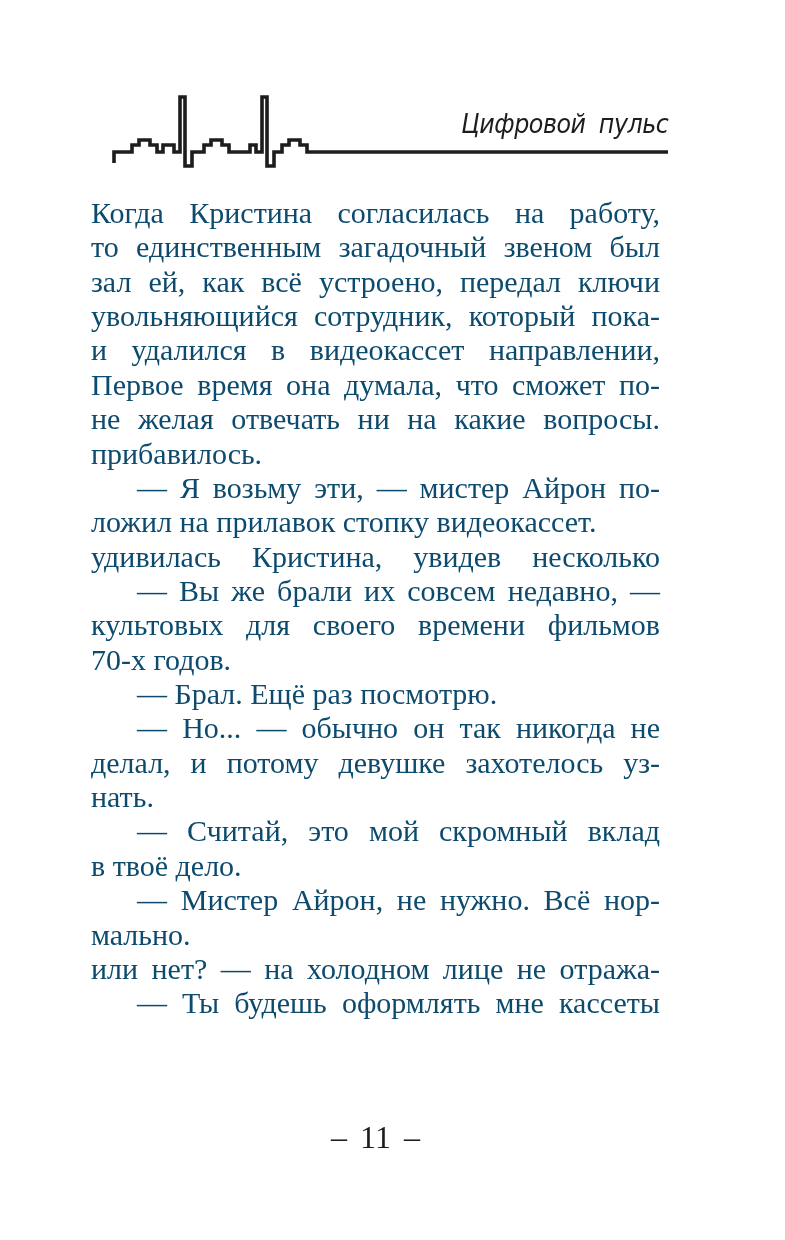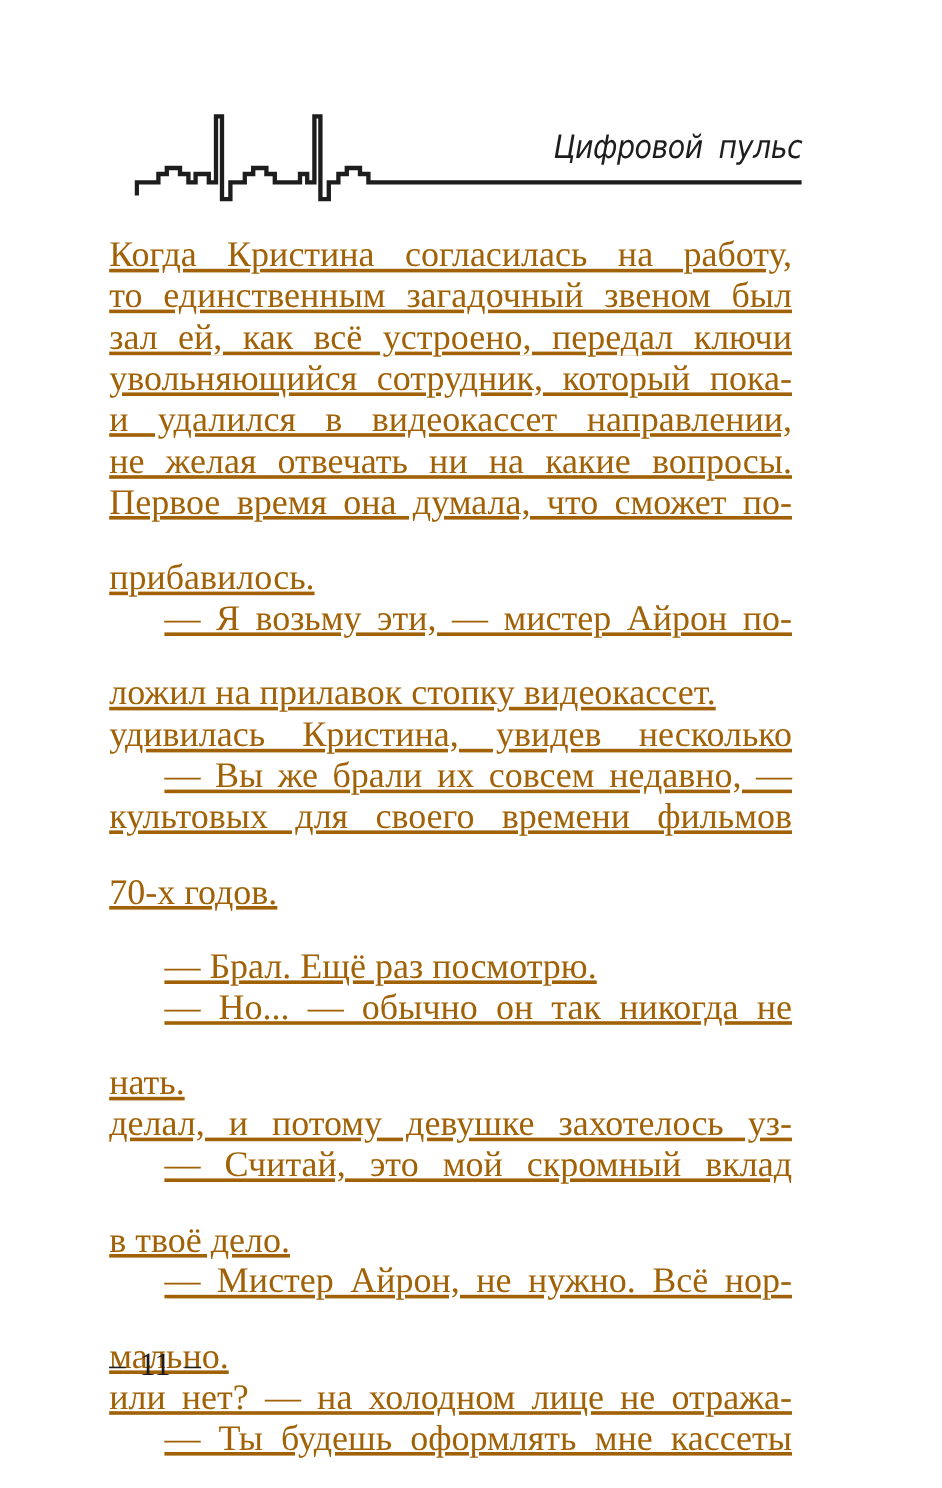--- a/index.html
+++ b/index.html
@@ -41,33 +41,32 @@
     left: 91px; top: 196px;
     width: 569px;
   }
   .para { margin: 0; }
   .line {
     font-size: 30px;
     line-height: 34.36px;
     text-align: justify;
     text-align-last: justify;
     text-justify: inter-word;
-    color: #a16207;
-    text-decoration: underline;
+    color: #0c4a6e;
   }
   .line.indent { padding-left: 46px; box-sizing: border-box; }
-  .line.end { text-align: center; text-align-last: left; margin-top: 28px; }
+  .line.end { text-align: center; text-align-last: left; }
 
   
   .page-number {
     position: absolute;
     left: 91px; top: 1122px;
     width: 569px;
-    text-align: left;
-    font-size: 27px;
+    text-align: center;
+    font-size: 32px;
     line-height: 30px;
     word-spacing: 5px;
     color: #1d1d1d;
   }
 </style>
 </head>
 <body>
 
 <div class="page">
 
@@ -86,41 +85,41 @@
     <div class="chapter-title">Цифровой пульс</div>
   </header>
 
   <main class="text-block" id="text-block">
       <div class="para">
         <div class="line">Когда Кристина согласилась на работу,</div>
         <div class="line">то единственным загадочный звеном был</div>
         <div class="line">зал ей, как всё устроено, передал ключи</div>
         <div class="line">увольняющийся сотрудник, который пока-</div>
         <div class="line">и удалился в видеокассет направлении,</div>
+        <div class="line">Первое время она думала, что сможет по-</div>
         <div class="line">не желая отвечать ни на какие вопросы.</div>
-        <div class="line">Первое время она думала, что сможет по-</div>
         <div class="line end">прибавилось.</div>
       </div>
       <div class="para">
         <div class="line indent">— Я возьму эти, — мистер Айрон по-</div>
         <div class="line end">ложил на прилавок стопку видеокассет.</div>
       </div>
       <div class="para">
         <div class="line">удивилась Кристина, увидев несколько</div>
         <div class="line indent">— Вы же брали их совсем недавно, —</div>
         <div class="line">культовых для своего времени фильмов</div>
         <div class="line end">70-х годов.</div>
       </div>
       <div class="para">
         <div class="line indent end">— Брал. Ещё раз посмотрю.</div>
       </div>
       <div class="para">
         <div class="line indent">— Но... — обычно он так никогда не</div>
+        <div class="line">делал, и потому девушке захотелось уз-</div>
         <div class="line end">нать.</div>
-        <div class="line">делал, и потому девушке захотелось уз-</div>
       </div>
       <div class="para">
         <div class="line indent">— Считай, это мой скромный вклад</div>
         <div class="line end">в твоё дело.</div>
       </div>
       <div class="para">
         <div class="line indent">— Мистер Айрон, не нужно. Всё нор-</div>
         <div class="line end">мально.</div>
       </div>
       <div class="para">

